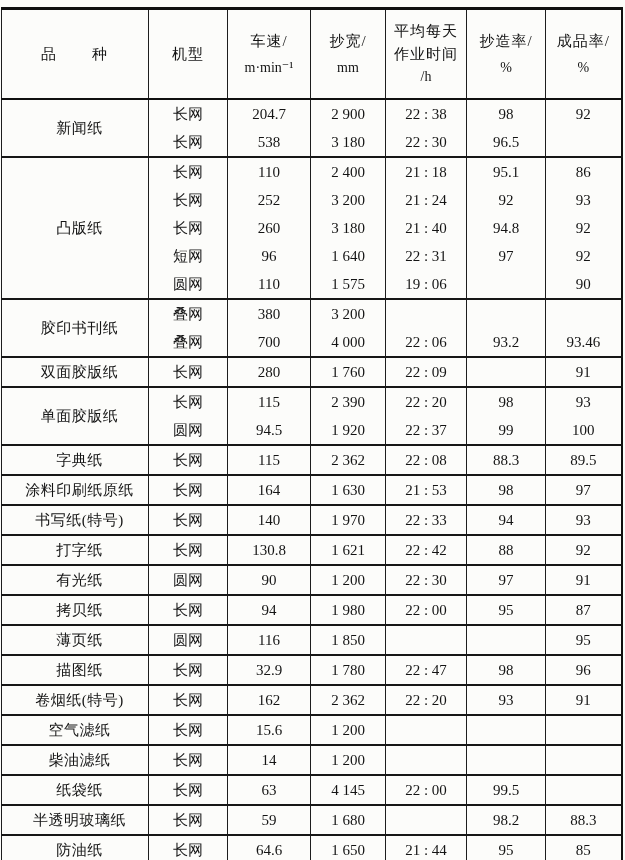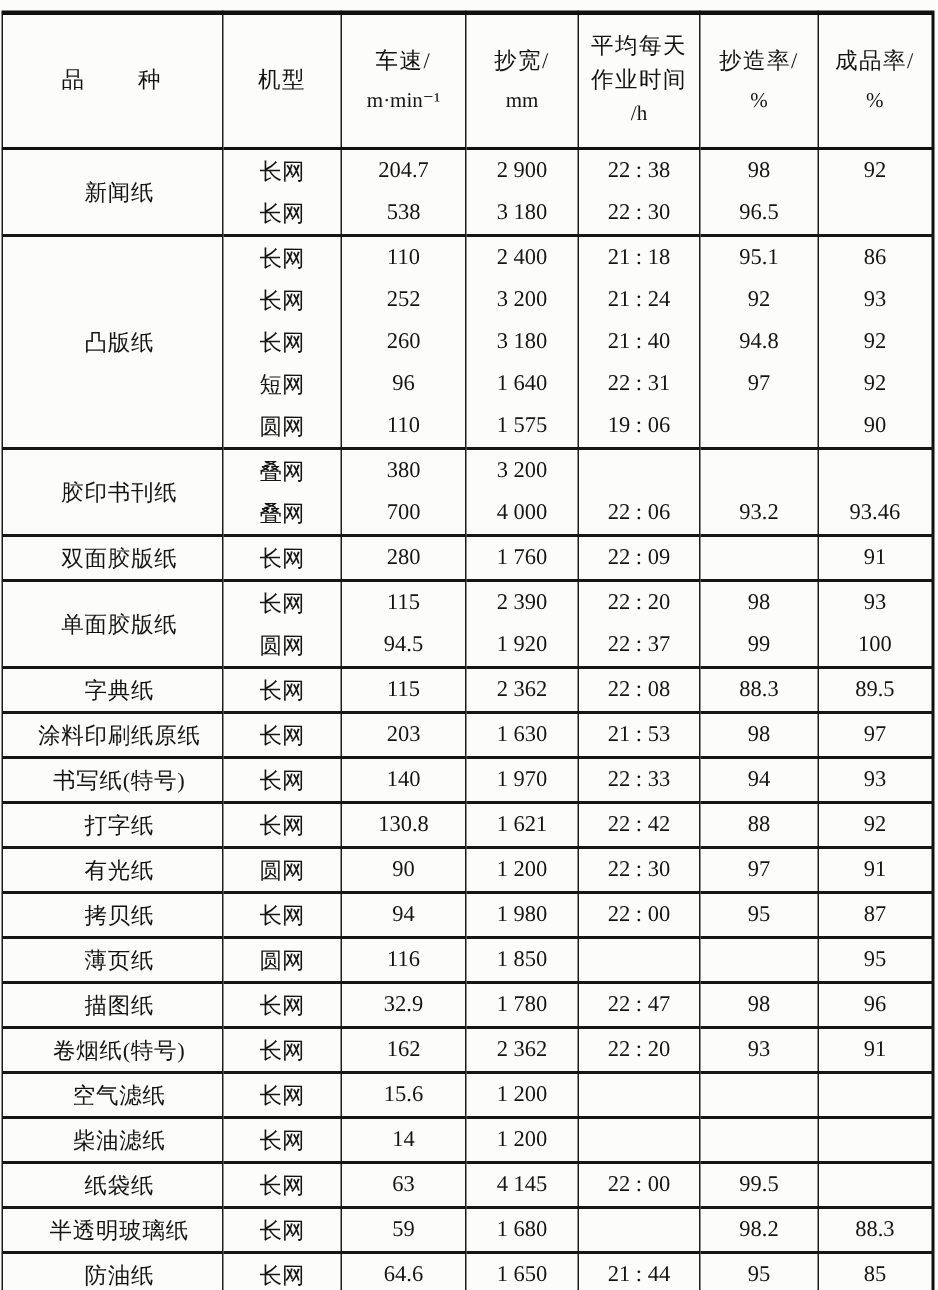--- a/index.html
+++ b/index.html
@@ -184,21 +184,21 @@
           <td>长网</td>
           <td>115</td>
           <td>2 362</td>
           <td>22 : 08</td>
           <td>88.3</td>
           <td>89.5</td>
         </tr>
         <tr class="group-start">
           <td class="variety" rowspan="1">涂料印刷纸原纸</td>
           <td>长网</td>
-          <td>203</td>
+          <td>164</td>
           <td>1 630</td>
           <td>21 : 53</td>
           <td>98</td>
           <td>97</td>
         </tr>
         <tr class="group-start">
           <td class="variety" rowspan="1">书写纸(特号)</td>
           <td>长网</td>
           <td>140</td>
           <td>1 970</td>

